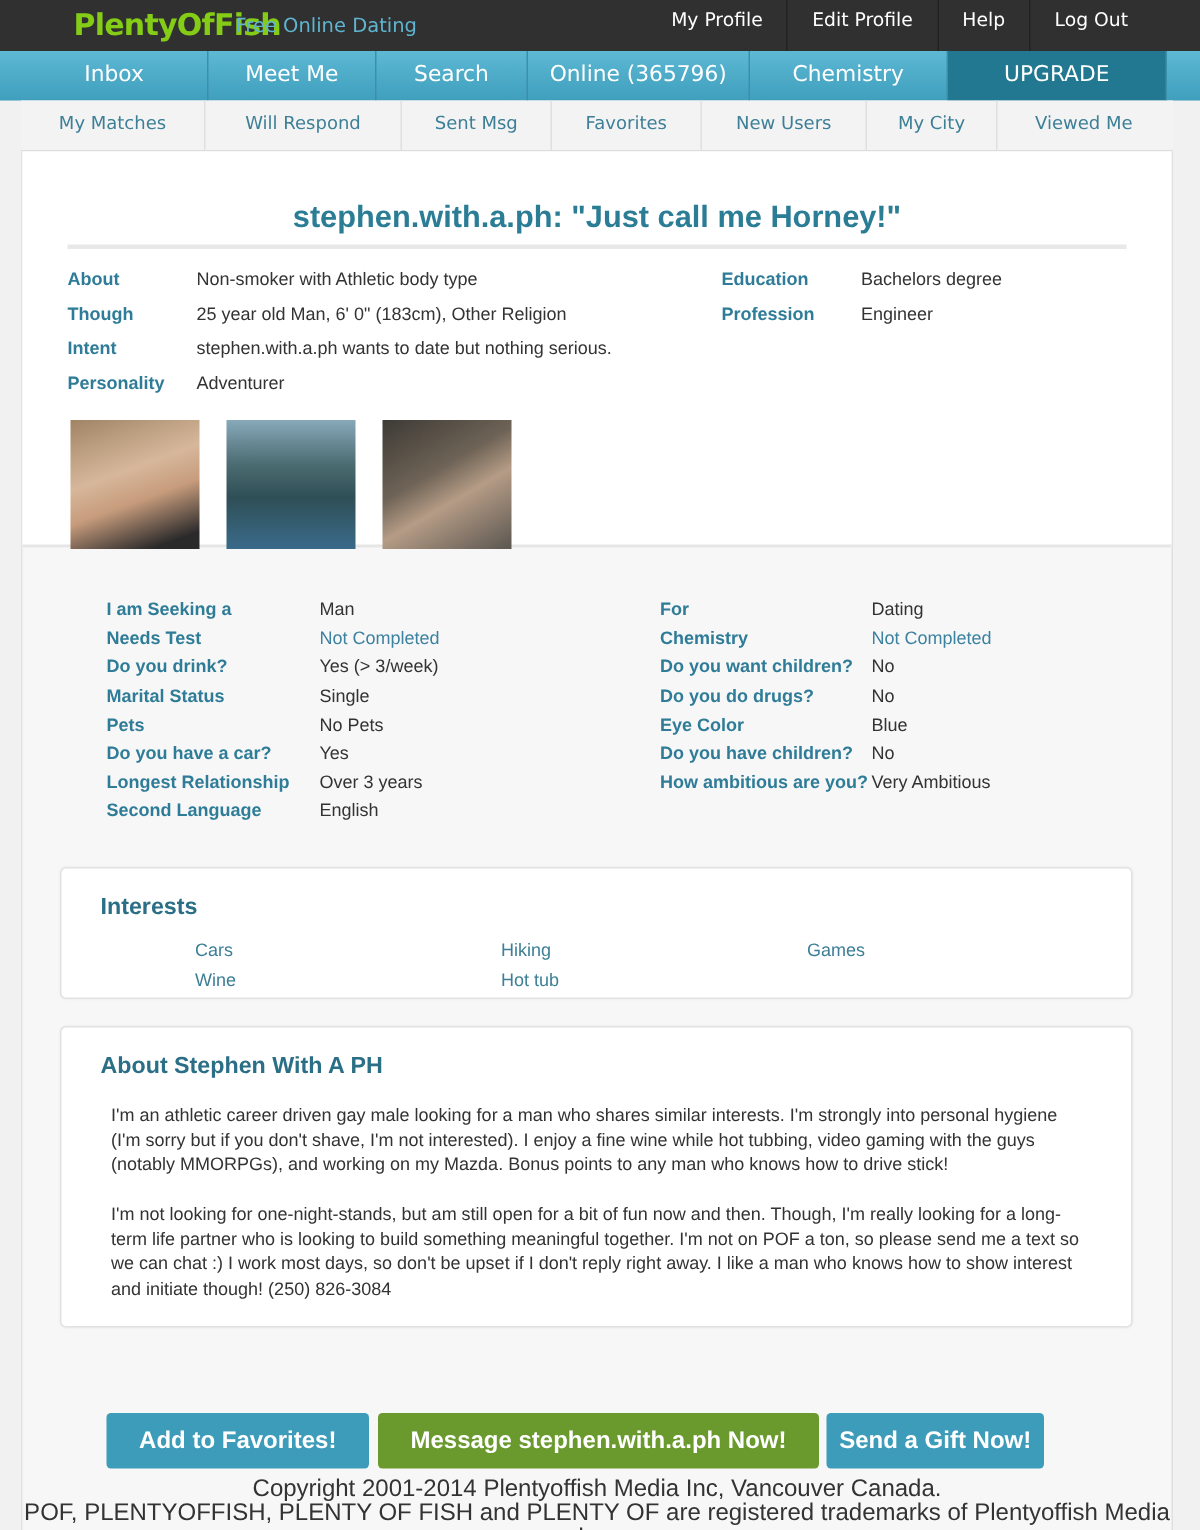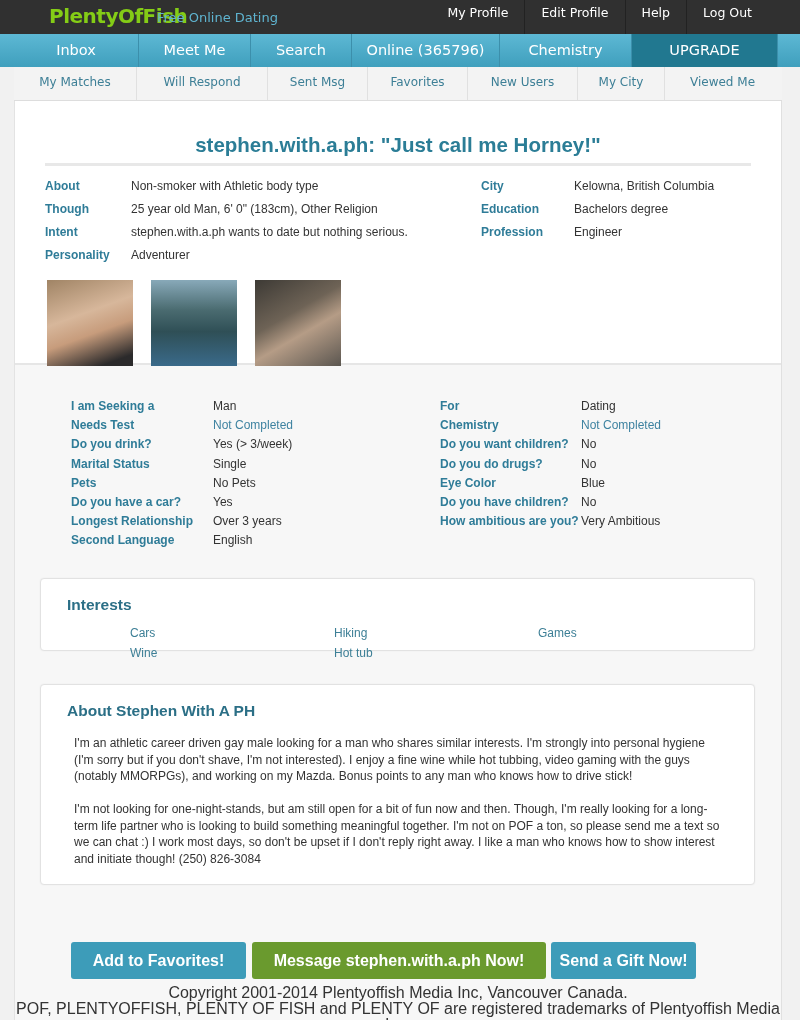--- a/index.html
+++ b/index.html
@@ -101,21 +101,21 @@
 
   
   .card {
     position: absolute; left: 25px; width: 715px; background: #fff;
     border: 1px solid #e2e2e2; border-radius: 4px;
     box-shadow: 0 0 2px rgba(0,0,0,0.06);
   }
   .card h2 {
     position: absolute; left: 26px; font-size: 15.5px; font-weight: bold; color: #2b6f86;
   }
-  .interests { top: 477px; height: 73px; }
+  .interests { top: 477px; height: 88px; }
   .interests h2 { top: 17px; }
   .interest {
     position: absolute; font-size: 12px; color: #3d7f96; text-decoration: none;
   }
   .about { top: 583px; height: 201px; }
   .about h2 { top: 17px; }
   .about p {
     position: absolute; left: 33px; width: 650px;
     font-size: 12px; line-height: 16.5px; color: #333;
   }
@@ -192,24 +192,20 @@
         <span class="info-value">stephen.with.a.ph wants to date but nothing serious.</span>
       </div>
       <div class="info-row">
         <span class="info-label">Personality</span>
         <span class="info-value">Adventurer</span>
       </div>
     </div>
 
     <div class="info right">
       <div class="info-row">
-        <span class="info-label">City</span>
-        <span class="info-value">Kelowna, British Columbia</span>
-      </div>
-      <div class="info-row">
         <span class="info-label">Education</span>
         <span class="info-value">Bachelors degree</span>
       </div>
       <div class="info-row">
         <span class="info-label">Profession</span>
         <span class="info-value">Engineer</span>
       </div>
     </div>
 
     <div class="photos">

